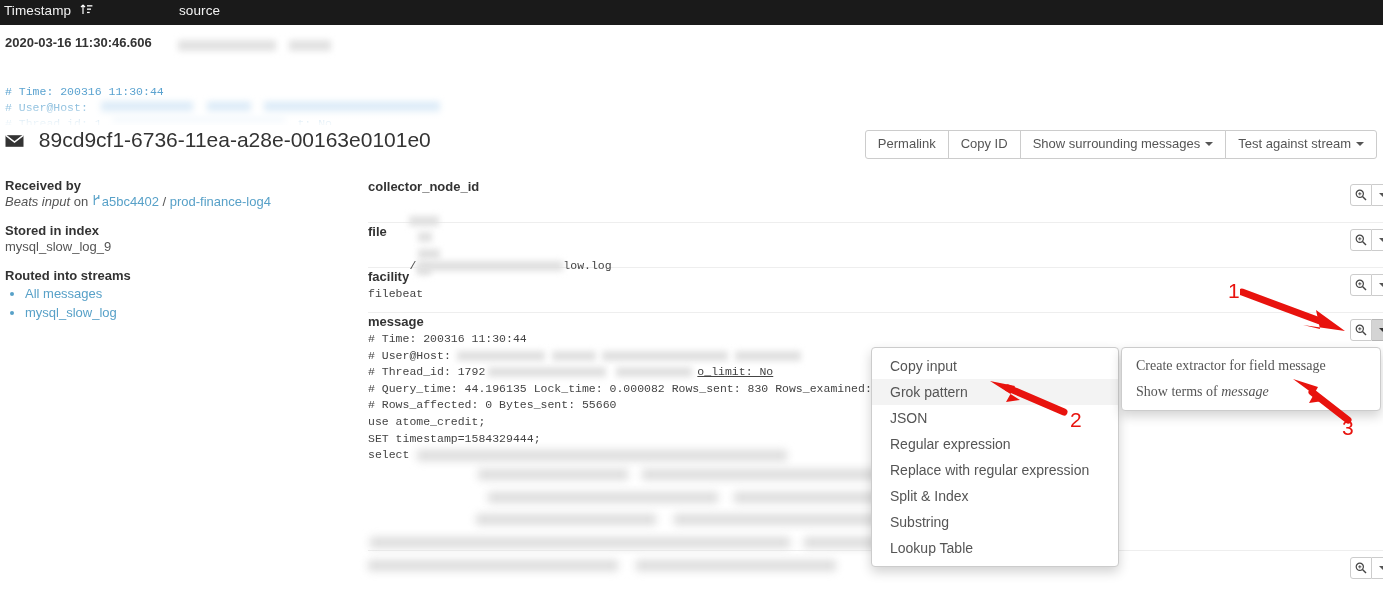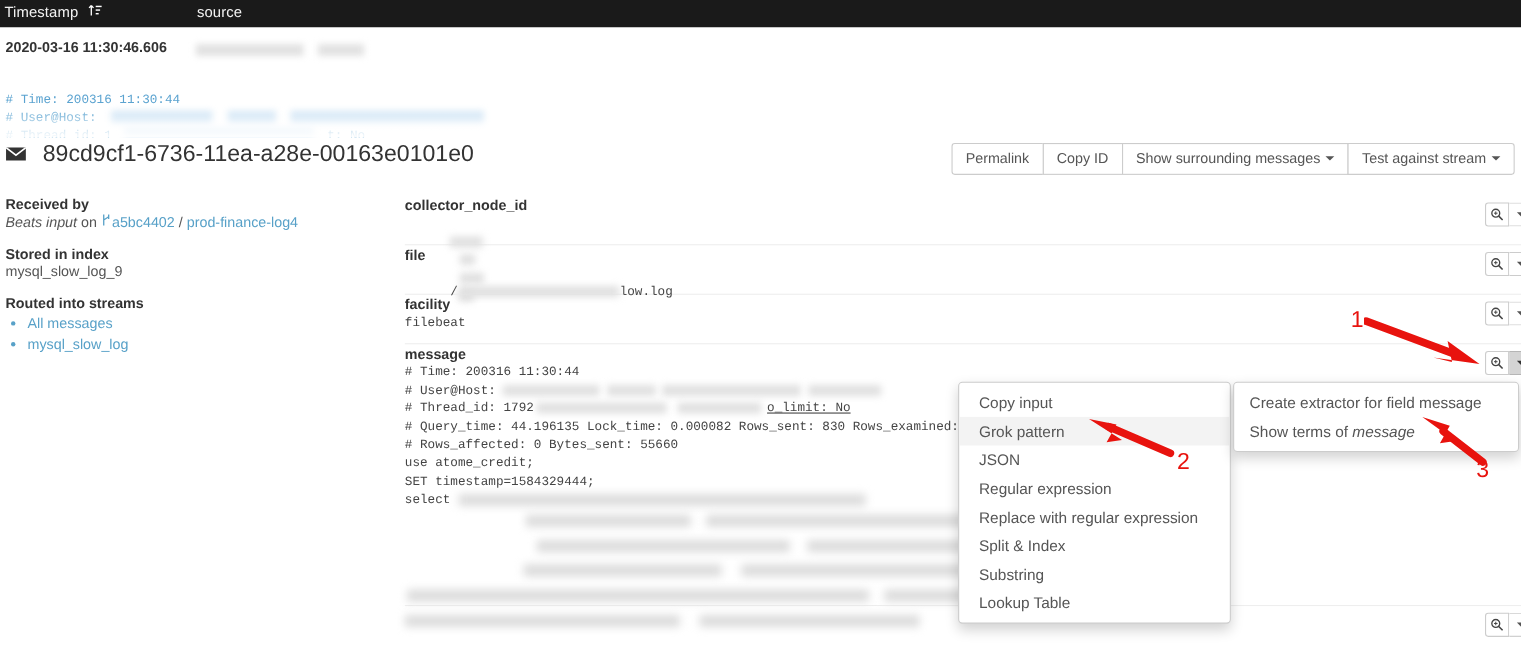--- a/index.html
+++ b/index.html
@@ -101,21 +101,21 @@
   #menu1 {
     position:absolute; left:871px; top:347px; width:248px;
     background:#fff; border:1px solid #ccc; border-radius:4px;
     box-shadow:0 5px 12px rgba(0,0,0,.18); padding:5px 0; z-index:40;
   }
   #menu1 .mi { padding:5px 18px; font-size:14px; color:#555; cursor:pointer; white-space:nowrap; }
   #menu1 .mi.hover { background:#f3f3f3; }
   #menu2 {
     position:absolute; left:1121px; top:347px; width:260px;
     background:#fff; border:1px solid #ccc; border-radius:4px;
-    box-shadow:0 5px 12px rgba(0,0,0,.18); padding:5px 0; z-index:41;
+    box-shadow:0 5px 12px rgba(0,0,0,.18); padding:5px 0; z-index:41;font-family:Liberation Serif, serif;
   }
   #menu2 .mi { padding:5px 14px; font-size:14px; color:#555; cursor:pointer; white-space:nowrap; }
   #menu2 .mi i { font-style:italic; }
 
   
   .annot-num {
     position:absolute; color:#e8130e; font-size:21px;
     font-family:"Liberation Sans", sans-serif; z-index:60;
   }
   .arrow { position:absolute; z-index:59; pointer-events:none; }

